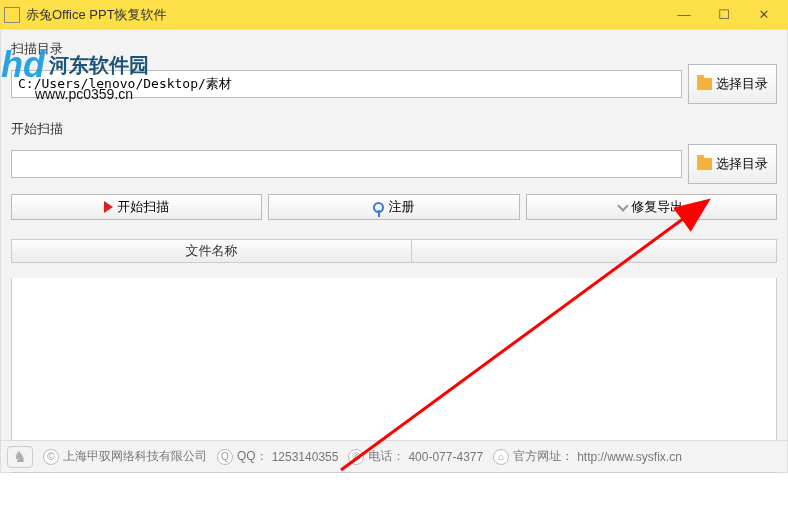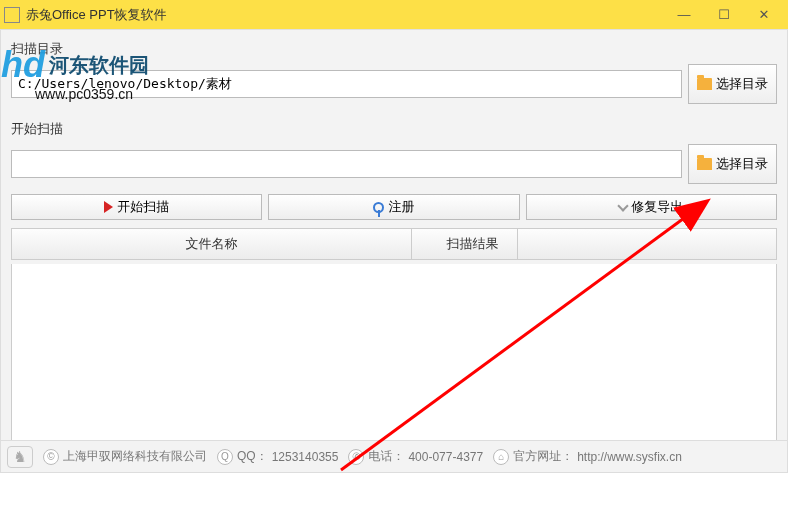--- a/index.html
+++ b/index.html
@@ -129,25 +129,24 @@
     .key-icon::after {
       content:"";
       position:absolute;
       bottom:-6px; left:3px;
       width:2px; height:7px;
       background:#3a7bd5;
     }
 
     .table-header {
       display:flex;
-      margin: 4px 10px;
+      margin: 15px 10px;
       background: linear-gradient(#fdfdfd,#ececec);
       border: 1px solid #ccc;
-      height: 32px;
-      gap: 16px;
+      height: 24px;
     }
     .th {
       display:flex;
       align-items:center;
       justify-content:center;
       border-right:1px solid #ccc;
       color:#333;
     }
     .th:last-child { border-right:none; flex:0 0 80px; }
     .th-name { flex: 0 0 400px; }
@@ -289,21 +288,20 @@
       <span>注册</span>
     </div>
     <div class="action-btn">
       <span class="down-icon"></span>
       <span>修复导出</span>
     </div>
   </div>
 
   <div class="table-header">
     <div class="th th-name">文件名称</div>
-    <div class="th th-result">扫描结果</div>
     <div class="th th-pad"></div>
   </div>
   <div class="table-body"></div>
 
   <svg class="arrow-svg">
     <defs>
       <marker id="ah" markerWidth="12" markerHeight="10" refX="10" refY="5" orient="auto">
         <polygon points="0 0, 12 5, 0 10" fill="#ff0000"></polygon>
       </marker>
     </defs>

